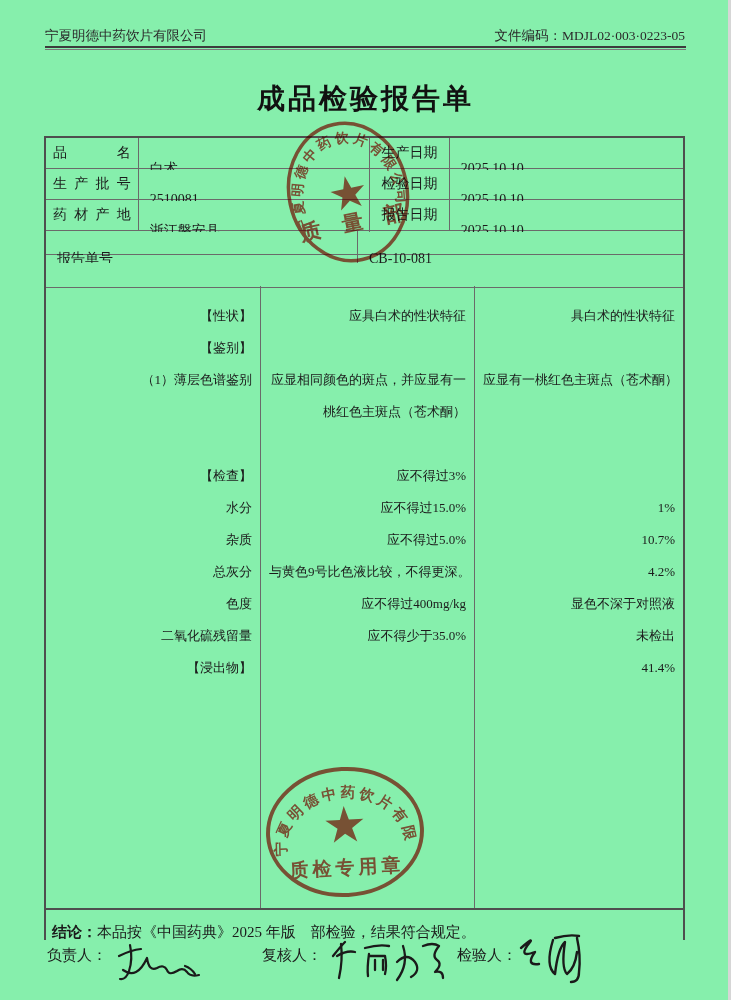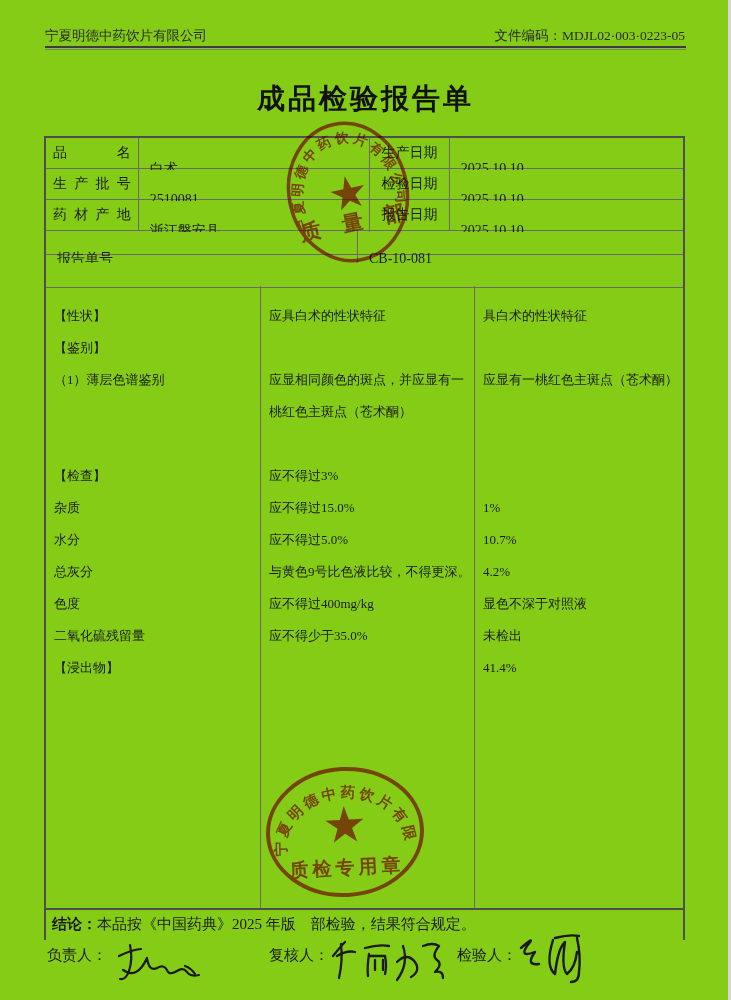--- a/index.html
+++ b/index.html
@@ -1,16 +1,16 @@
 <!DOCTYPE html>
 <html><head>
 <meta charset="utf-8">
 <style>
   html,body{margin:0;padding:0;background:#ffffff;}
-  .page{position:relative;width:731px;height:1000px;background:#84cc16;overflow:hidden;
+  .page{position:relative;width:731px;height:1000px;background:#86efac;overflow:hidden;
         font-family:"Liberation Serif","DejaVu Serif",serif;color:#1b1b1b;}
   .scan-edge{position:absolute;right:0;top:0;width:3px;height:100%;background:#d6d6d6;}
 
   
   .letterhead{position:absolute;left:45px;top:27px;width:640px;display:flex;
               justify-content:space-between;font-size:13.5px;color:#2b2b2b;}
   .lh-rule{position:absolute;left:45px;top:46px;width:641px;height:4px;
            border-top:2px solid #3c3c3c;border-bottom:1px solid #7a7a7a;box-sizing:border-box;}
 
   .doc-title{position:absolute;left:0;top:80px;width:731px;text-align:center;
@@ -27,23 +27,23 @@
   .row.r-concl{height:30px;line-height:29px;border-bottom:none;}
   .cell{box-sizing:border-box;border-right:1px solid #6a6a6a;overflow:hidden;}
   .cell:last-child{border-right:none;}
   .w-a{width:96px;}  .w-b{width:240px;}  .w-c{width:83px;}  .w-d{width:242px;}
   .w-left{width:312px;} .w-right{width:325px;}
   .w-c1{width:215px;} .w-c2{width:214px;} .w-c3{width:208px;}
   .lab{padding:0 7px;text-align:justify;text-align-last:justify;}
   .labc{text-align:center;}
   .val{padding:16px 11px;}
   .hd{text-align:center;text-decoration:underline;text-underline-offset:4px;margin-top:31px;}
-  .bcol{padding-top:12px;}
+  .bcol{padding-top:12px;text-align:right;}
   .bl{height:32px;line-height:32px;padding:0 8px;white-space:nowrap;font-size:13px;}
-  .concl-cell{width:546px;padding:0 6px;font-size:15px;white-space:nowrap;}
+  .concl-cell{width:546px;padding:8px 6px;font-size:15px;white-space:nowrap;}
   .concl-label{font-weight:bold;}
 
   
   .stamp{position:absolute;z-index:5;opacity:0.84;mix-blend-mode:multiply;}
   .stamp-top{left:272px;top:112px;}
   .stamp-bottom{left:263px;top:766px;}
 
   
   .sigrow{position:absolute;left:45px;top:942px;width:660px;height:58px;font-size:15px;z-index:2;}
   .sig-label{position:absolute;top:4px;white-space:nowrap;}
@@ -98,22 +98,22 @@
     </div>
 
     <div class="row r-body">
       <div class="cell w-c1 bcol">
         <div class="bl">【性状】</div>
         <div class="bl">【鉴别】</div>
         <div class="bl">（1）薄层色谱鉴别</div>
         <div class="bl"></div>
         <div class="bl"></div>
         <div class="bl">【检查】</div>
+        <div class="bl">水分</div>
         <div class="bl">杂质</div>
-        <div class="bl">水分</div>
         <div class="bl">总灰分</div>
         <div class="bl">色度</div>
         <div class="bl">二氧化硫残留量</div>
         <div class="bl">【浸出物】</div>
       </div>
       <div class="cell w-c2 bcol">
         <div class="bl">应具白术的性状特征</div>
         <div class="bl"></div>
         <div class="bl">应显相同颜色的斑点，并应显有一</div>
         <div class="bl">桃红色主斑点（苍术酮）</div>
@@ -171,21 +171,21 @@
       <text font-size="14.5" letter-spacing="3.5" fill="#dd352a" font-family="Liberation Sans, sans-serif" font-weight="bold">
         <textPath href="#arcBottom" startOffset="1">宁夏明德中药饮片有限公司</textPath>
       </text>
       <path fill="#dd352a" transform="translate(82,60)" d="M0,-20 L4.51,-6.2 L19.02,-6.18 L7.29,2.37 L11.76,16.18 L0,7.67 L-11.76,16.18 L-7.29,2.37 L-19.02,-6.18 L-4.51,-6.2 Z"></path>
       <text x="82" y="108" text-anchor="middle" font-size="19" letter-spacing="4" fill="#dd352a" font-family="Liberation Sans, sans-serif" font-weight="bold">质检专用章</text>
     </g>
   </svg>
 
   <div class="sigrow">
     <span class="sig-label" style="left:2px;">负责人：</span>
-    <span class="sig-label" style="left:224px;">复核人：</span>
+    <span class="sig-label" style="left:217px;">复核人：</span>
     <span class="sig-label" style="left:412px;">检验人：</span>
 
     <svg class="sig-svg" style="left:66px;top:-2px;" width="100" height="52" viewBox="0 0 100 52">
       <g fill="none" stroke="#1a1a1a" stroke-width="2.2" stroke-linecap="round" stroke-linejoin="round">
         <path d="M8,16 q12,-6 22,-7"></path>
         <path d="M19,5 q3,14 -1,26 q-3,9 -9,8"></path>
         <path d="M12,30 q14,10 24,-12 q2,14 10,10 q7,-4 10,2 q2,6 10,1 q6,-4 10,1 q3,5 12,3"></path>
         <path d="M74,26 q6,2 10,8"></path>
       </g>
     </svg>

